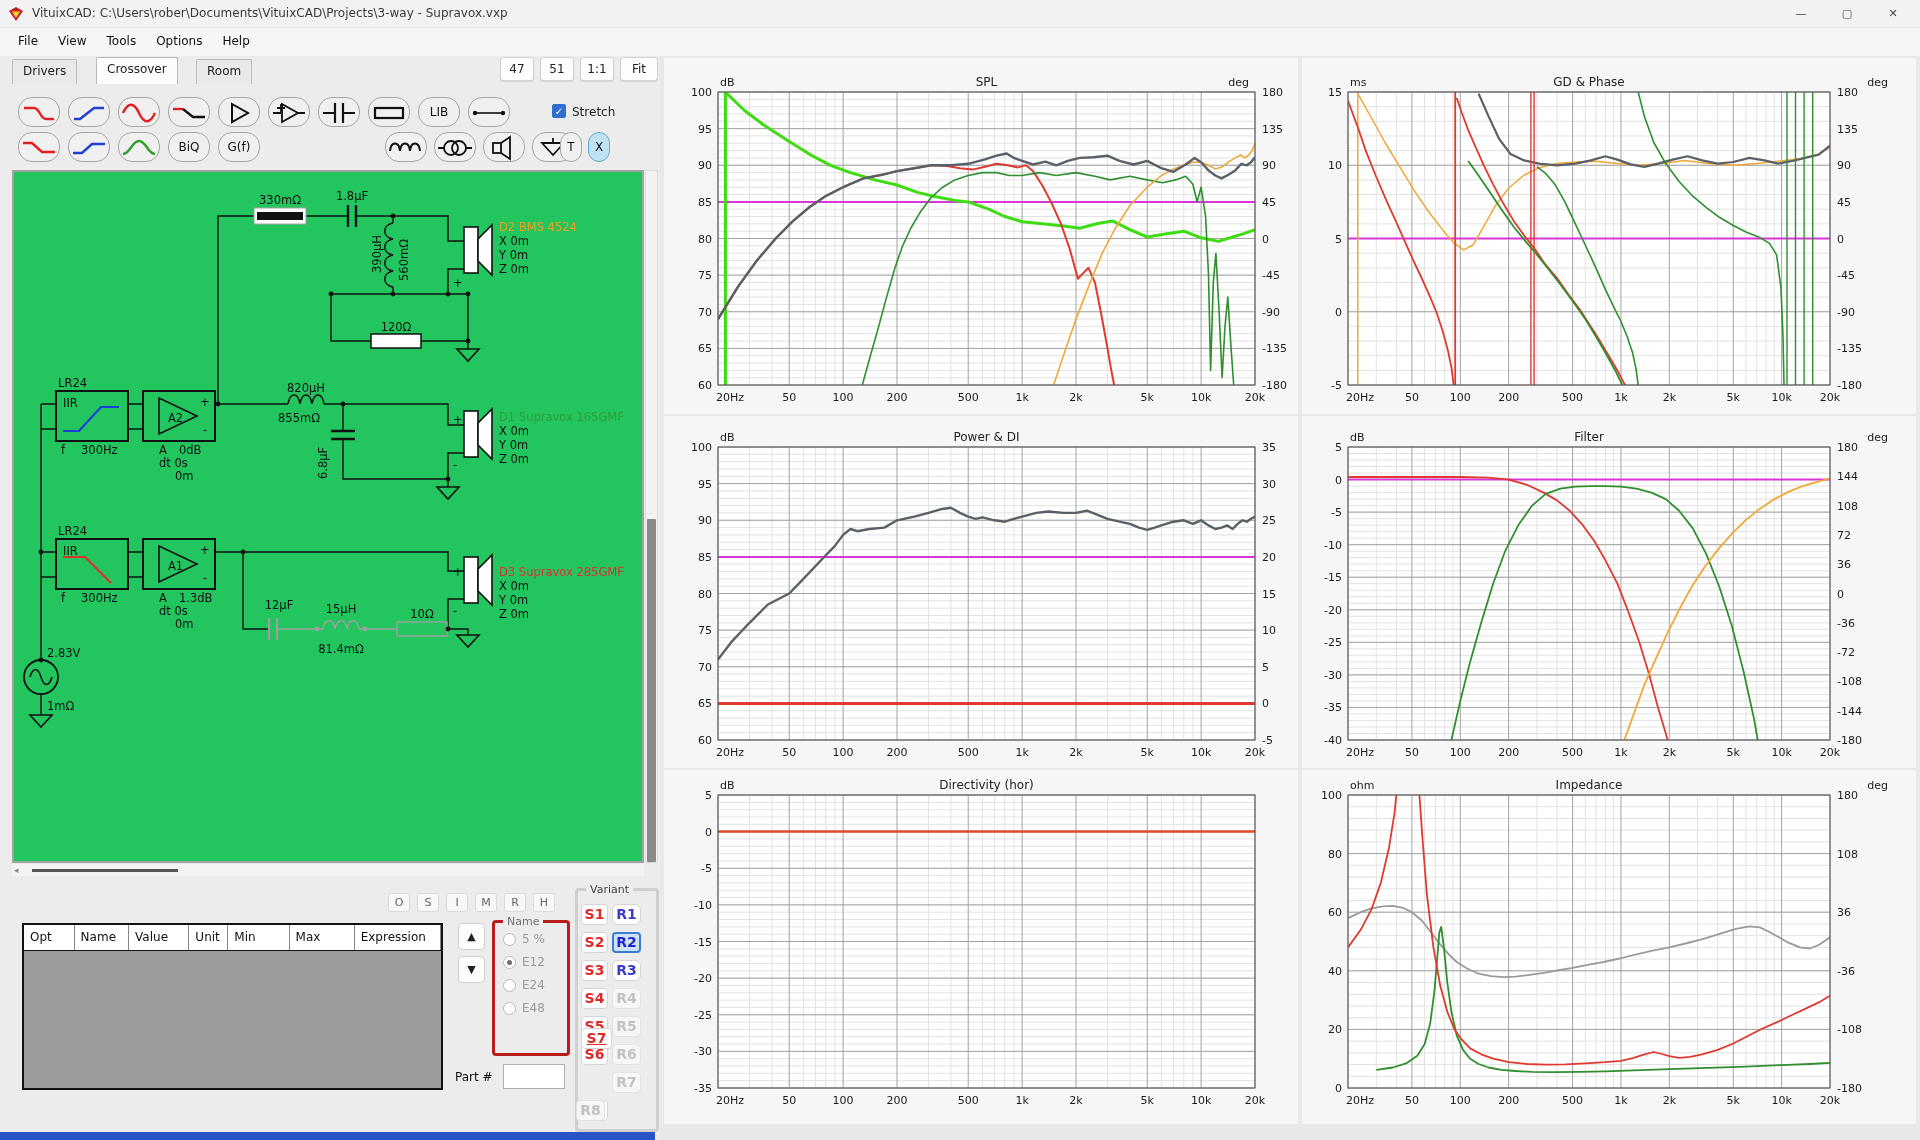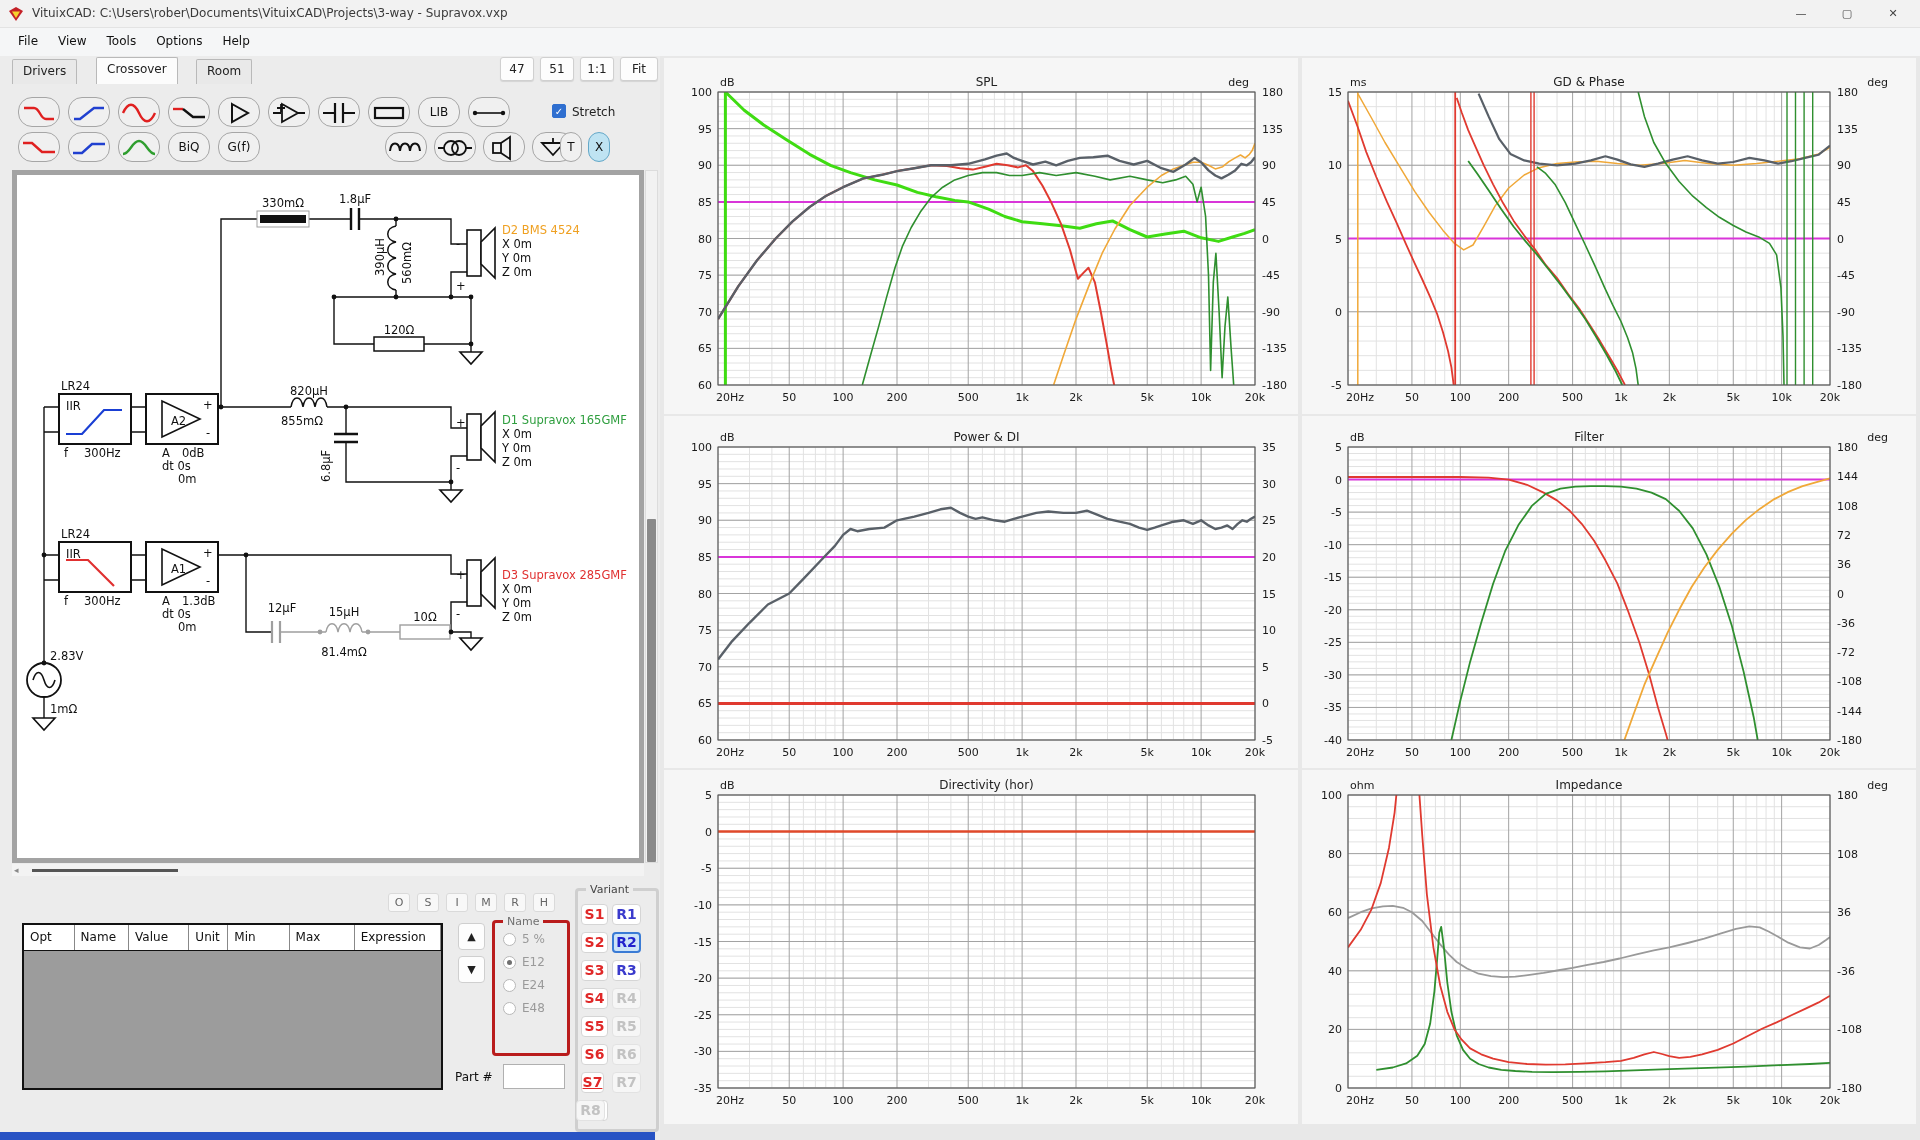--- a/index.html
+++ b/index.html
@@ -28,42 +28,42 @@
   .tab.active { background:#fcfcfc; height:27px; top:57px; z-index:2; }
   .zoombtn { top:57px; height:24px; background:#fdfdfd; border:1px solid #d0d0d0; border-radius:3px; box-shadow:0 1px 1px rgba(0,0,0,.10); text-align:center; line-height:22px; font-size:12px; }
 
   
   .tbtn { width:42px; height:30px; background:#f0f0f0; border:1px solid #a6a6a6; border-radius:14px; text-align:center; line-height:28px; font-size:12px; color:#111; }
   .tbtn.narrow { width:22px; }
   .tbtn.active-x { background:#bfe3f2; border-color:#64a8c8; }
   .tbtn svg { display:block; margin:2px auto 0; }
 
   
-  #canvas { left:12px; top:170px; width:632px; height:693px; background:#ffffff; border:5px solid #a3a3a3; }
+  #canvas { left:12px; top:170px; width:632px; height:693px; background:#22c55e; border:2px solid #a3a3a3; }
   #vscroll { left:645px; top:170px; width:13px; height:693px; background:#f2f2f2; border:1px solid #dcdcdc; }
   #vthumb { left:1px; top:348px; width:9px; height:343px; background:#8a8a8a; border-radius:1px; }
   #hscroll { left:12px; top:864px; width:632px; height:12px; background:#f3f3f3; }
   #hthumb { left:20px; top:5px; width:146px; height:3px; background:#555; }
   #hscroll .arrow { left:2px; top:0; color:#888; font-size:9px; line-height:12px; }
 
   
   .mini-btn { top:893px; width:22px; height:19px; background:#f8f8f8; border:1px solid #dadada; border-radius:3px; color:#666; text-align:center; line-height:17px; font-size:11px; }
   #opt-table { left:22px; top:923px; width:421px; height:167px; border:2px solid #111; background:#9c9c9c; }
   #opt-table .hdr { display:flex; background:#fff; border-bottom:1px solid #111; height:26px; }
   #opt-table .hcell { border-right:1px solid #888; padding:5px 4px 0 6px; font-size:12px; color:#111; }
   .arrowbtn { width:27px; height:27px; background:#fdfdfd; border:1px solid #cfcfcf; border-radius:4px; text-align:center; line-height:25px; font-size:11px; color:#222; }
   .groupbox { border:3px solid #b91c1c; border-radius:4px; }
   .groupbox .legend { position:absolute; top:-8px; left:8px; background:#ececec; padding:0 4px; font-size:11px; color:#707070; }
   .radio-row { display:flex; align-items:center; margin:9px 0 0 8px; color:#9a9a9a; }
   .radio { width:13px; height:13px; border:1px solid #b8b8b8; border-radius:7px; background:#fff; margin-right:6px; position:relative; }
   .radio.sel::after { content:""; position:absolute; left:3px; top:3px; width:5px; height:5px; border-radius:3px; background:#6f6f6f; }
   #part-input { left:503px; top:1064px; width:62px; height:25px; border:1px solid #b0b0b0; background:#fff; }
   .vbtn { height:21px; background:#fff; border:1px solid #d5d5d5; border-radius:4px; font-size:14px; font-weight:bold; text-align:center; line-height:19px; }
   .vbtn.s { color:#e02828; }
-  .vbtn.r-on { color:#3a3acc; }
+  .vbtn.r-on { color:#3a3acc;border-radius:6px; }
   .vbtn.r-sel { background:#cde4f8; border:2px solid #3a7bd5; color:#2222cc; line-height:17px; }
   .vbtn.r-off { color:#c2c2c2; background:#f6f6f6; border-color:#e2e2e2; }
   #bluestrip { left:0; top:1132px; width:655px; height:8px; background:#2853c4; }
 
   #charts-svg { left:660px; top:56px; }
   text { user-select:none; }
 </style>
 </head>
 <body>
 
@@ -398,21 +398,21 @@
 <div class="abs groupbox" style="left:575px;top:888px;width:84px;height:244px;border-color:#cfcfcf">
   <span class="legend" style="color:#444">Variant</span>
 </div>
 <div id="variant-buttons">
     <div class="abs vbtn s" style="left: 581px; top: 904px; width: 27px;">S1</div>
     <div class="abs vbtn s" style="left: 581px; top: 932px; width: 27px;">S2</div>
     <div class="abs vbtn s" style="left: 581px; top: 960px; width: 27px;">S3</div>
     <div class="abs vbtn s" style="left: 581px; top: 988px; width: 27px;">S4</div>
     <div class="abs vbtn s" style="left: 581px; top: 1016px; width: 27px;">S5</div>
     <div class="abs vbtn s" style="left: 581px; top: 1044px; width: 27px;">S6</div>
-    <div class="abs vbtn s" style="left: 581px; top: 1072px; width: 23px; text-decoration: underline;">S7</div>
+    <div class="abs vbtn s" style="left: 581px; top: 1028px; width: 31px; text-decoration: underline;">S7</div>
     <div class="abs vbtn s" style="left: 581px; top: 1100px; width: 27px;">S8</div>
     <div class="abs vbtn r-on" style="left: 612px; top: 904px; width: 29px;">R1</div>
     <div class="abs vbtn r-sel" style="left: 612px; top: 932px; width: 29px;">R2</div>
     <div class="abs vbtn r-on" style="left: 612px; top: 960px; width: 29px;">R3</div>
     <div class="abs vbtn r-off" style="left: 612px; top: 988px; width: 29px;">R4</div>
     <div class="abs vbtn r-off" style="left: 612px; top: 1016px; width: 29px;">R5</div>
     <div class="abs vbtn r-off" style="left: 612px; top: 1044px; width: 29px;">R6</div>
     <div class="abs vbtn r-off" style="left: 612px; top: 1072px; width: 29px;">R7</div>
     <div class="abs vbtn r-off" style="left: 576px; top: 1100px; width: 29px;">R8</div>
   </div>

